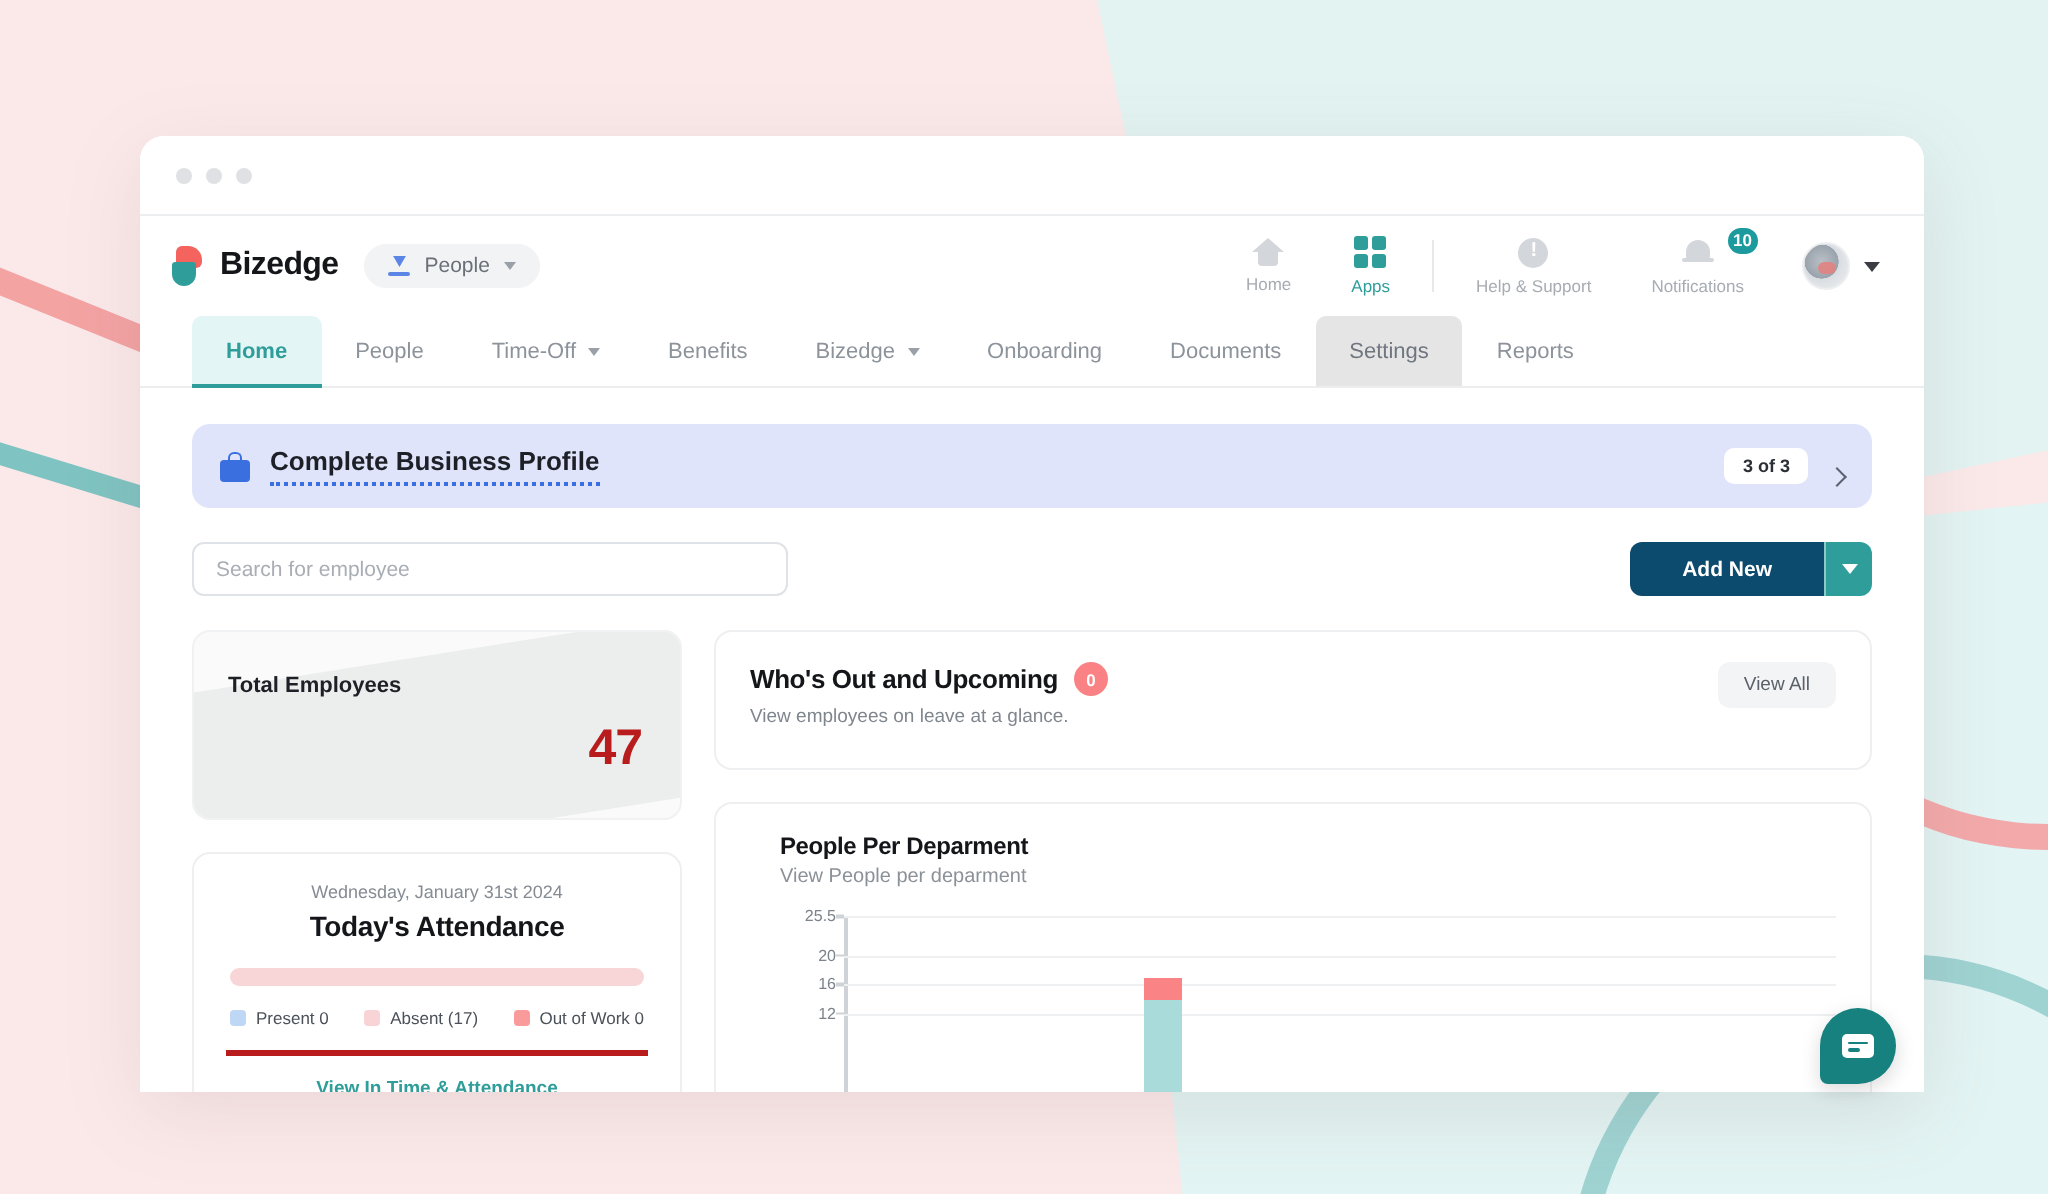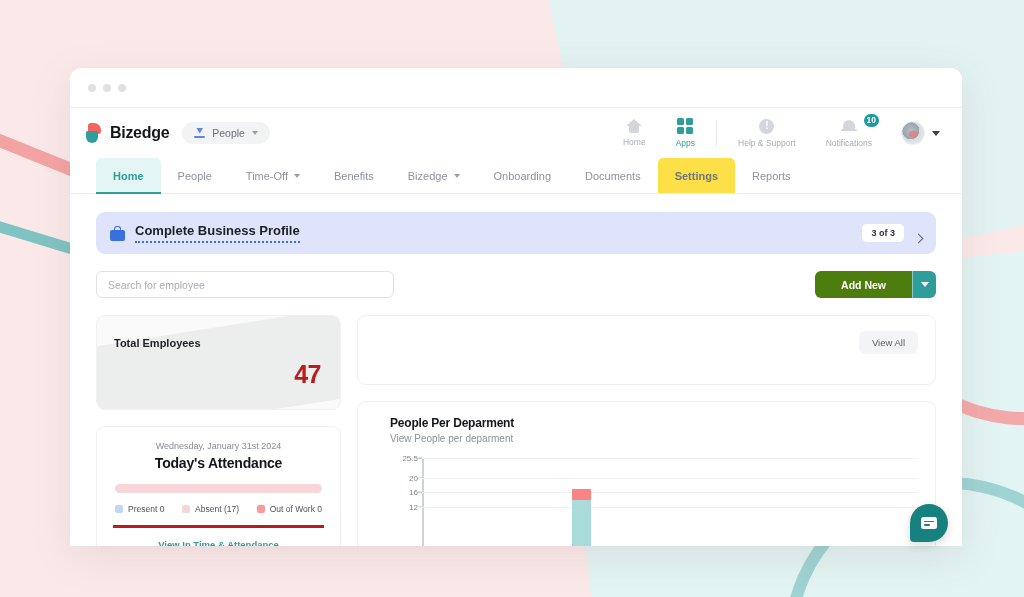--- a/index.html
+++ b/index.html
@@ -221,21 +221,21 @@
     position: relative;
   }
   .nav-tab.active {
     color: #2f9e9b; font-weight: 700;
     background: #e3f5f4;
   }
   .nav-tab.active::after {
     content:''; position: absolute; left: 0; right: 0; bottom: -1px;
     height: 2px; background: #2f9e9b;
   }
-  .nav-tab.hovered { background: #fde047; color: #6f7680; font-weight: bold; }
+  .nav-tab.hovered { background: #e5e5e5; color: #6f7680; }
 
   
   .page {
     padding: 18px 26px 0 26px;
     background: #fff;
     height: calc(100% - 127px);
   }
 
   .profile-banner {
     height: 42px;
@@ -274,21 +274,21 @@
     width: 298px; height: 27px;
     border: 1px solid #dfe2e6; border-radius: 6px;
     font-size: 10.5px; color: #9aa0a8;
     padding: 0 11px; outline: none;
     font-family: "Liberation Sans", sans-serif;
     background: #fff;
   }
   .search-box::placeholder { color: #a9aeb5; }
   .addnew-group { margin-left: auto; display: flex; align-items: stretch; }
   .addnew-btn {
-    background: #4d7c0f; color: #fff;
+    background: #0c4a6e; color: #fff;
     font-size: 10.5px; font-weight: 700;
     padding: 0 26px; height: 27px;
     border: none; border-radius: 6px 0 0 6px;
     display: flex; align-items: center; justify-content: center;
     font-family: "Liberation Sans", sans-serif;
   }
   .addnew-caret {
     background: #2f9e9b; width: 24px; height: 27px;
     border-radius: 0 6px 6px 0;
     border-left: 1px solid rgba(255,255,255,.45);
@@ -566,20 +566,27 @@
                 <span>Out of Work 0</span>
               </span>
             </div>
             <div class="att-link">View In Time &amp; Attendance</div>
           </div>
         </div>
 
         <div class="col-right">
 
           <div class="card who-card">
+            <div>
+              <div class="who-title-row">
+                <span class="who-title">Who's Out and Upcoming</span>
+                <span class="who-badge">0</span>
+              </div>
+              <div class="who-sub">View employees on leave at a glance.</div>
+            </div>
             <button class="view-all-btn">View All</button>
           </div>
 
           <div class="card chart-card">
             <div class="chart-title">People Per Deparment</div>
             <div class="chart-sub">View People per deparment</div>
             <div class="plot">
               <div class="y-axis"></div>
               <div id="grid-layer">
                   <div class="gridline" style="top: 0px;"></div>

